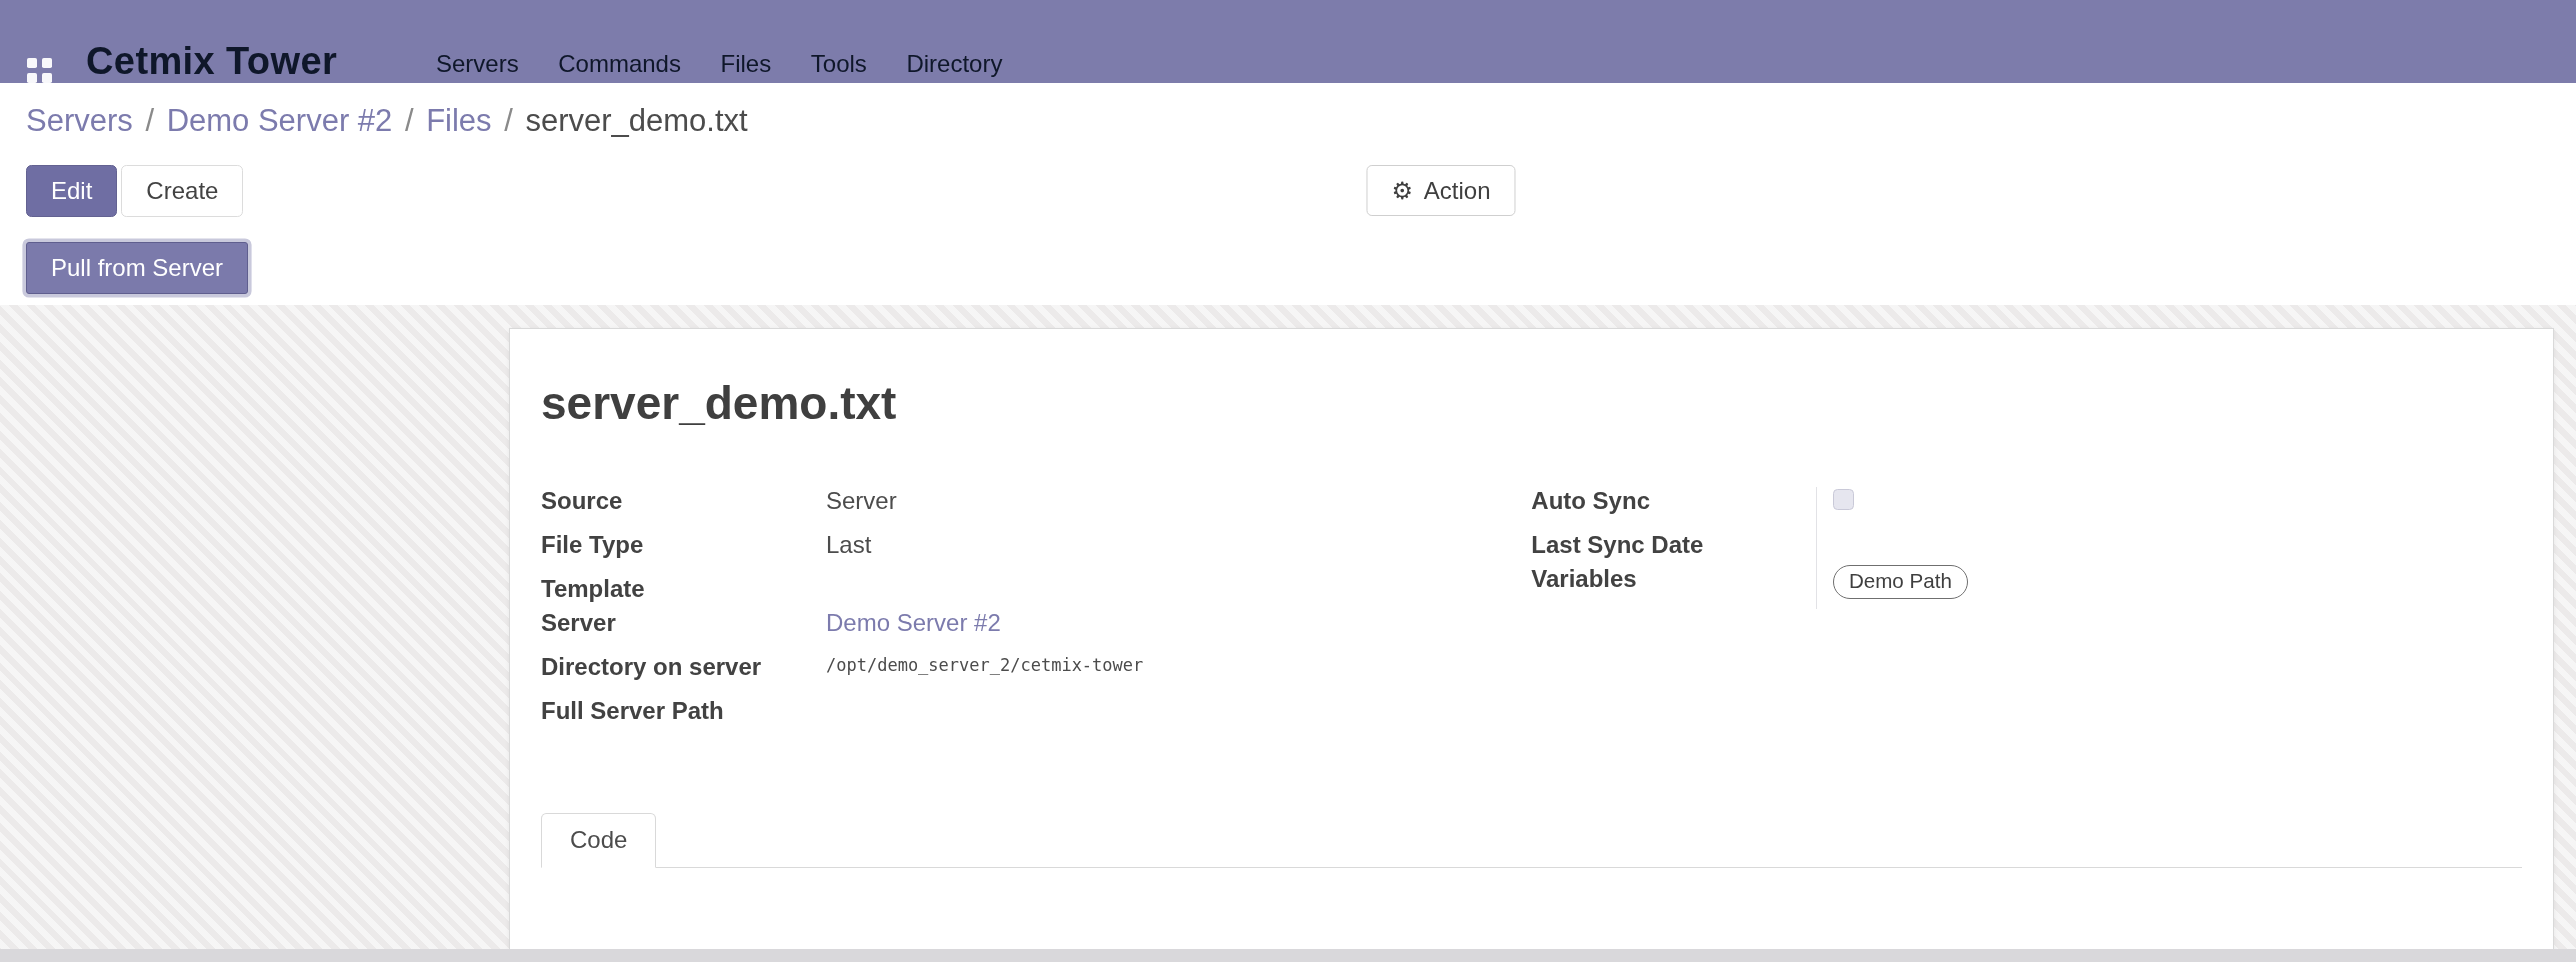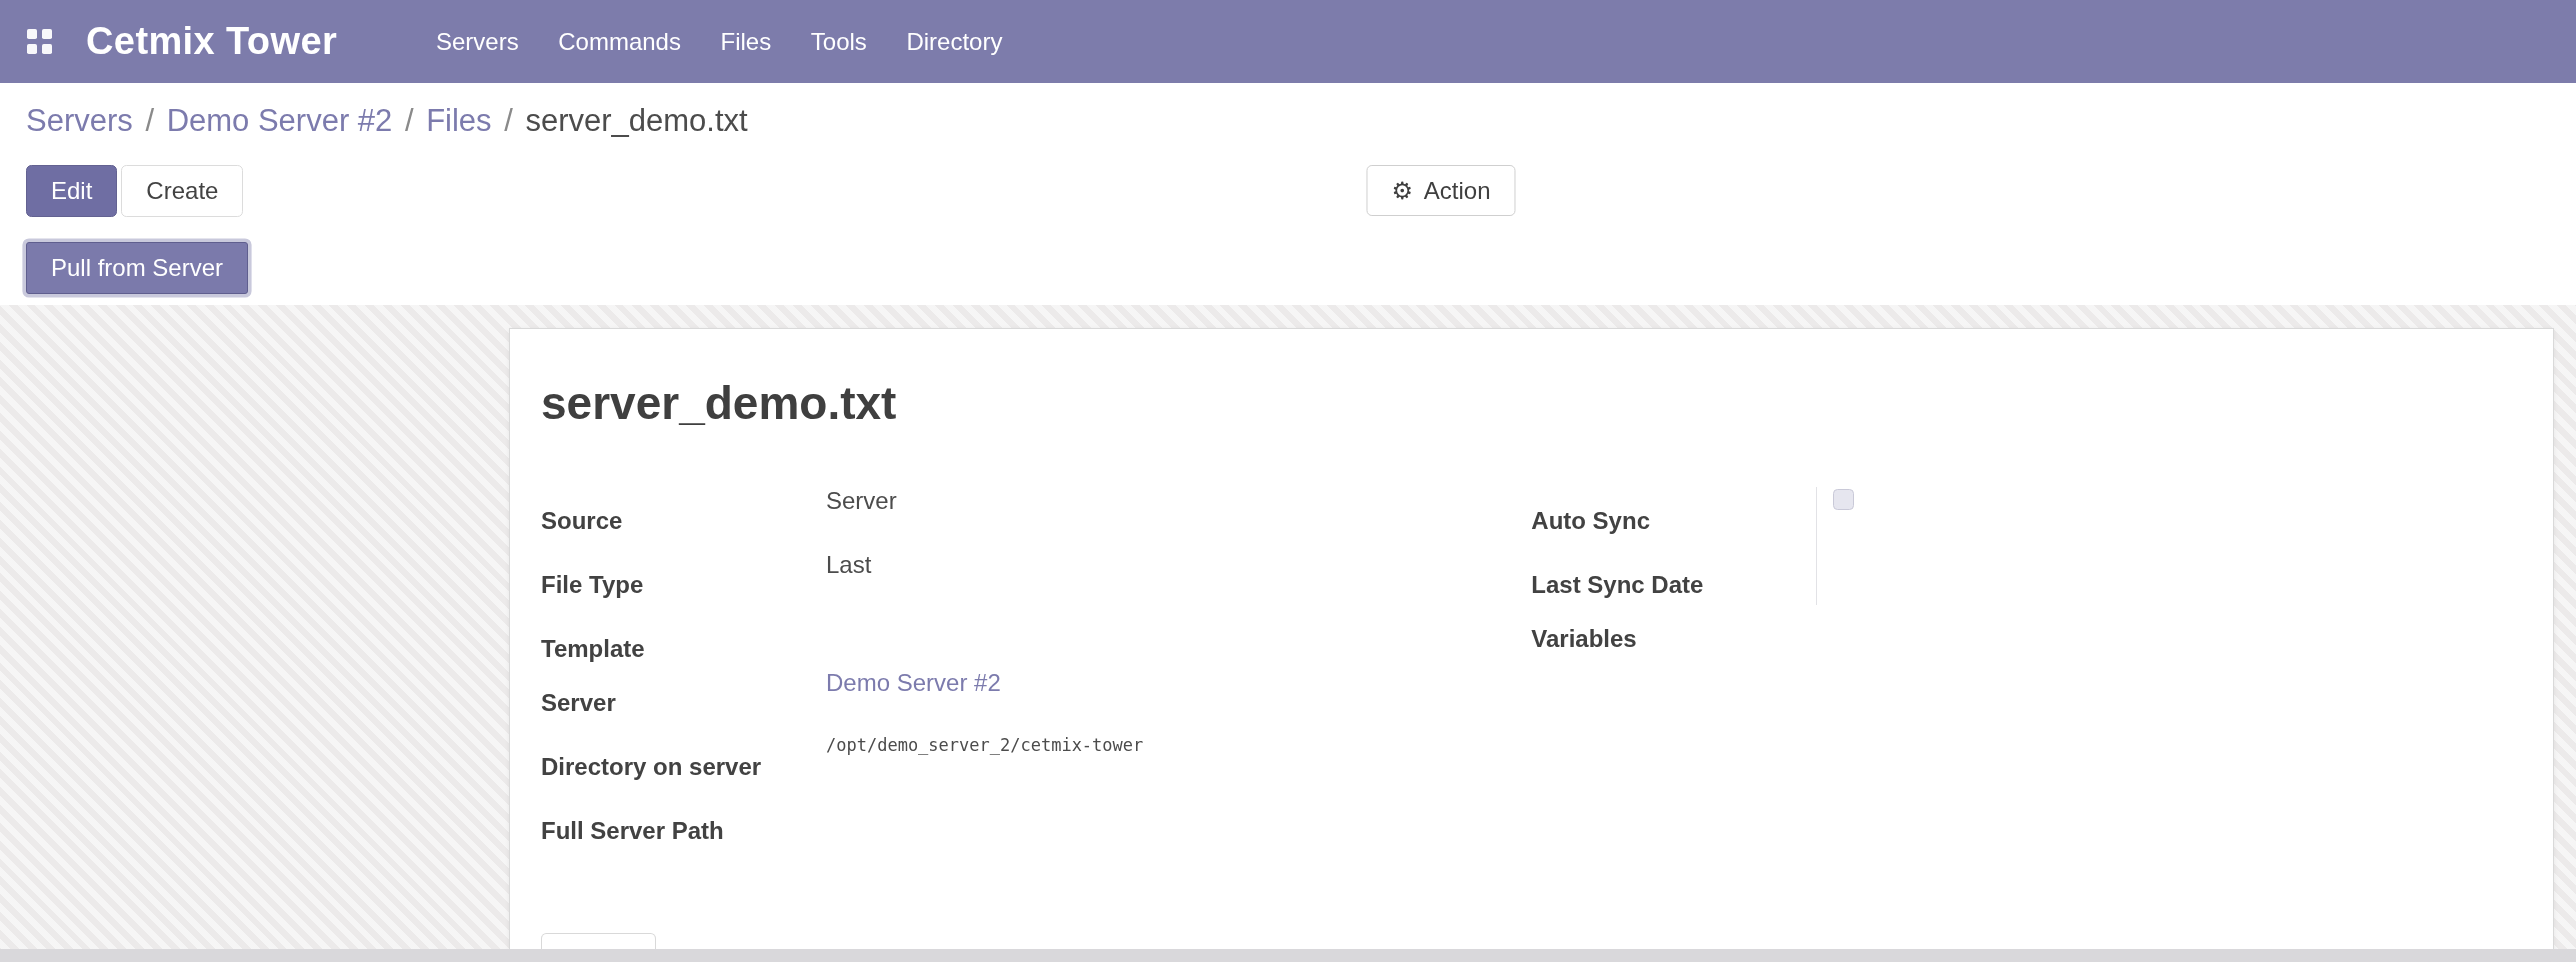--- a/index.html
+++ b/index.html
@@ -9,23 +9,23 @@
     overflow: hidden;
     font-family: "Liberation Sans", sans-serif;
     background: #fff;
   }
 
   
   .navbar {
     height: 83px;
     background: #7d7cab;
     display: flex;
-    align-items: center;
+    align-items: flex-end;
     padding: 0 27px;
-    color: #ffffff;
+    color: #0f172a;
   }
   .apps-icon {
     width: 25px; height: 25px;
     display: grid;
     grid-template-columns: 1fr 1fr;
     grid-template-rows: 1fr 1fr;
     gap: 4.5px;
     cursor: pointer;
     flex: 0 0 auto;
   }
@@ -150,21 +150,20 @@
     grid-template-columns: 285px 1fr;
     align-content: start;
   }
   .cell { min-height: 44px; padding-bottom: 3.6px; display: flex; align-items: flex-start; }
   .cell.short { min-height: 34px; }
   .field-label {
     font-size: 24px;
     font-weight: 700;
     color: #424242;
     padding-right: 18px;
-    margin-top: 20px;
   }
   .field-value { font-size: 24px; color: #4c4c4c; }
   .field-value.code {
     font-family: "DejaVu Sans Mono", monospace;
     font-size: 17px;
     padding-top: 1.8px;
   }
   .field-value a { color: #7c7bad; text-decoration: none; cursor: pointer; }
 
   .right-value {
@@ -292,20 +291,23 @@
       <div class="inner-group">
         <div class="cell field-label">Auto Sync</div>
         <div class="cell field-value right-value">
           <span class="checkbox"></span>
         </div>
 
         <div class="cell short field-label">Last Sync Date</div>
         <div class="cell short field-value right-value"></div>
 
         <div class="cell field-label">Variables</div>
+        <div class="cell field-value right-value">
+          <span class="tag-pill">Demo Path</span>
+        </div>
       </div>
     </div>
 
     <div class="notebook">
       <div class="tab-header">
         <div class="tab">Code</div>
       </div>
       <div class="tab-content"></div>
     </div>
   </div>

